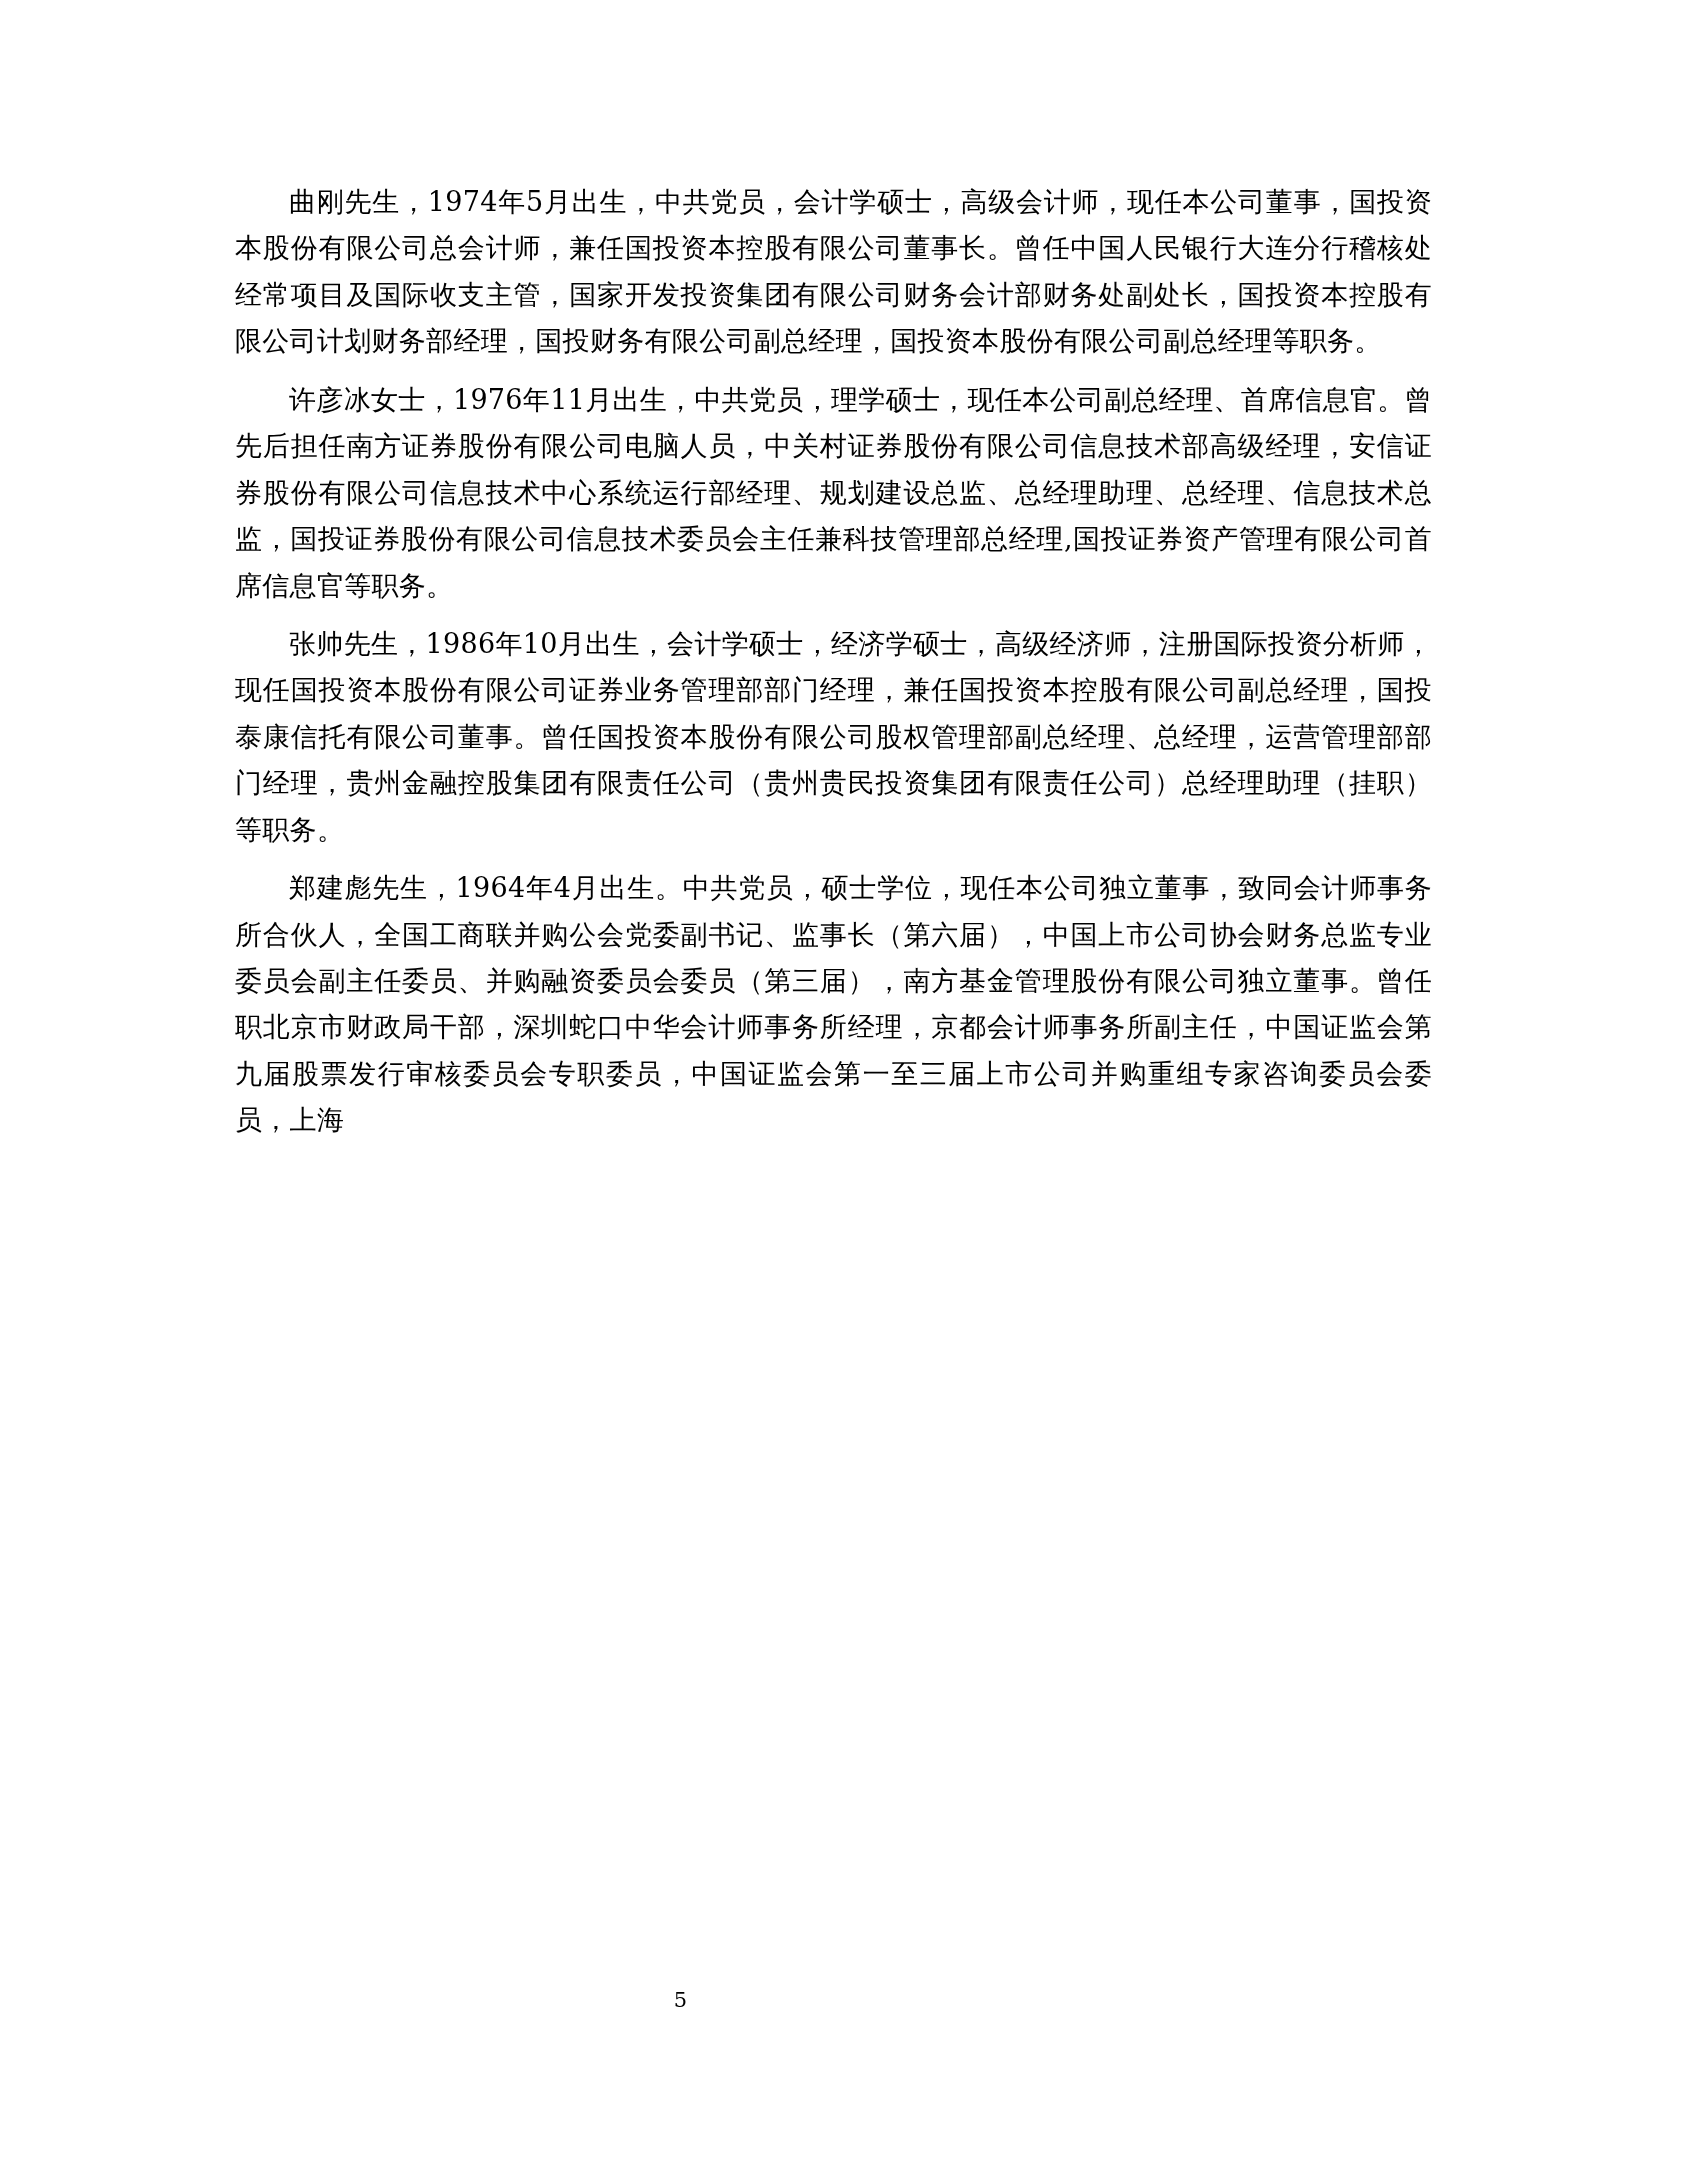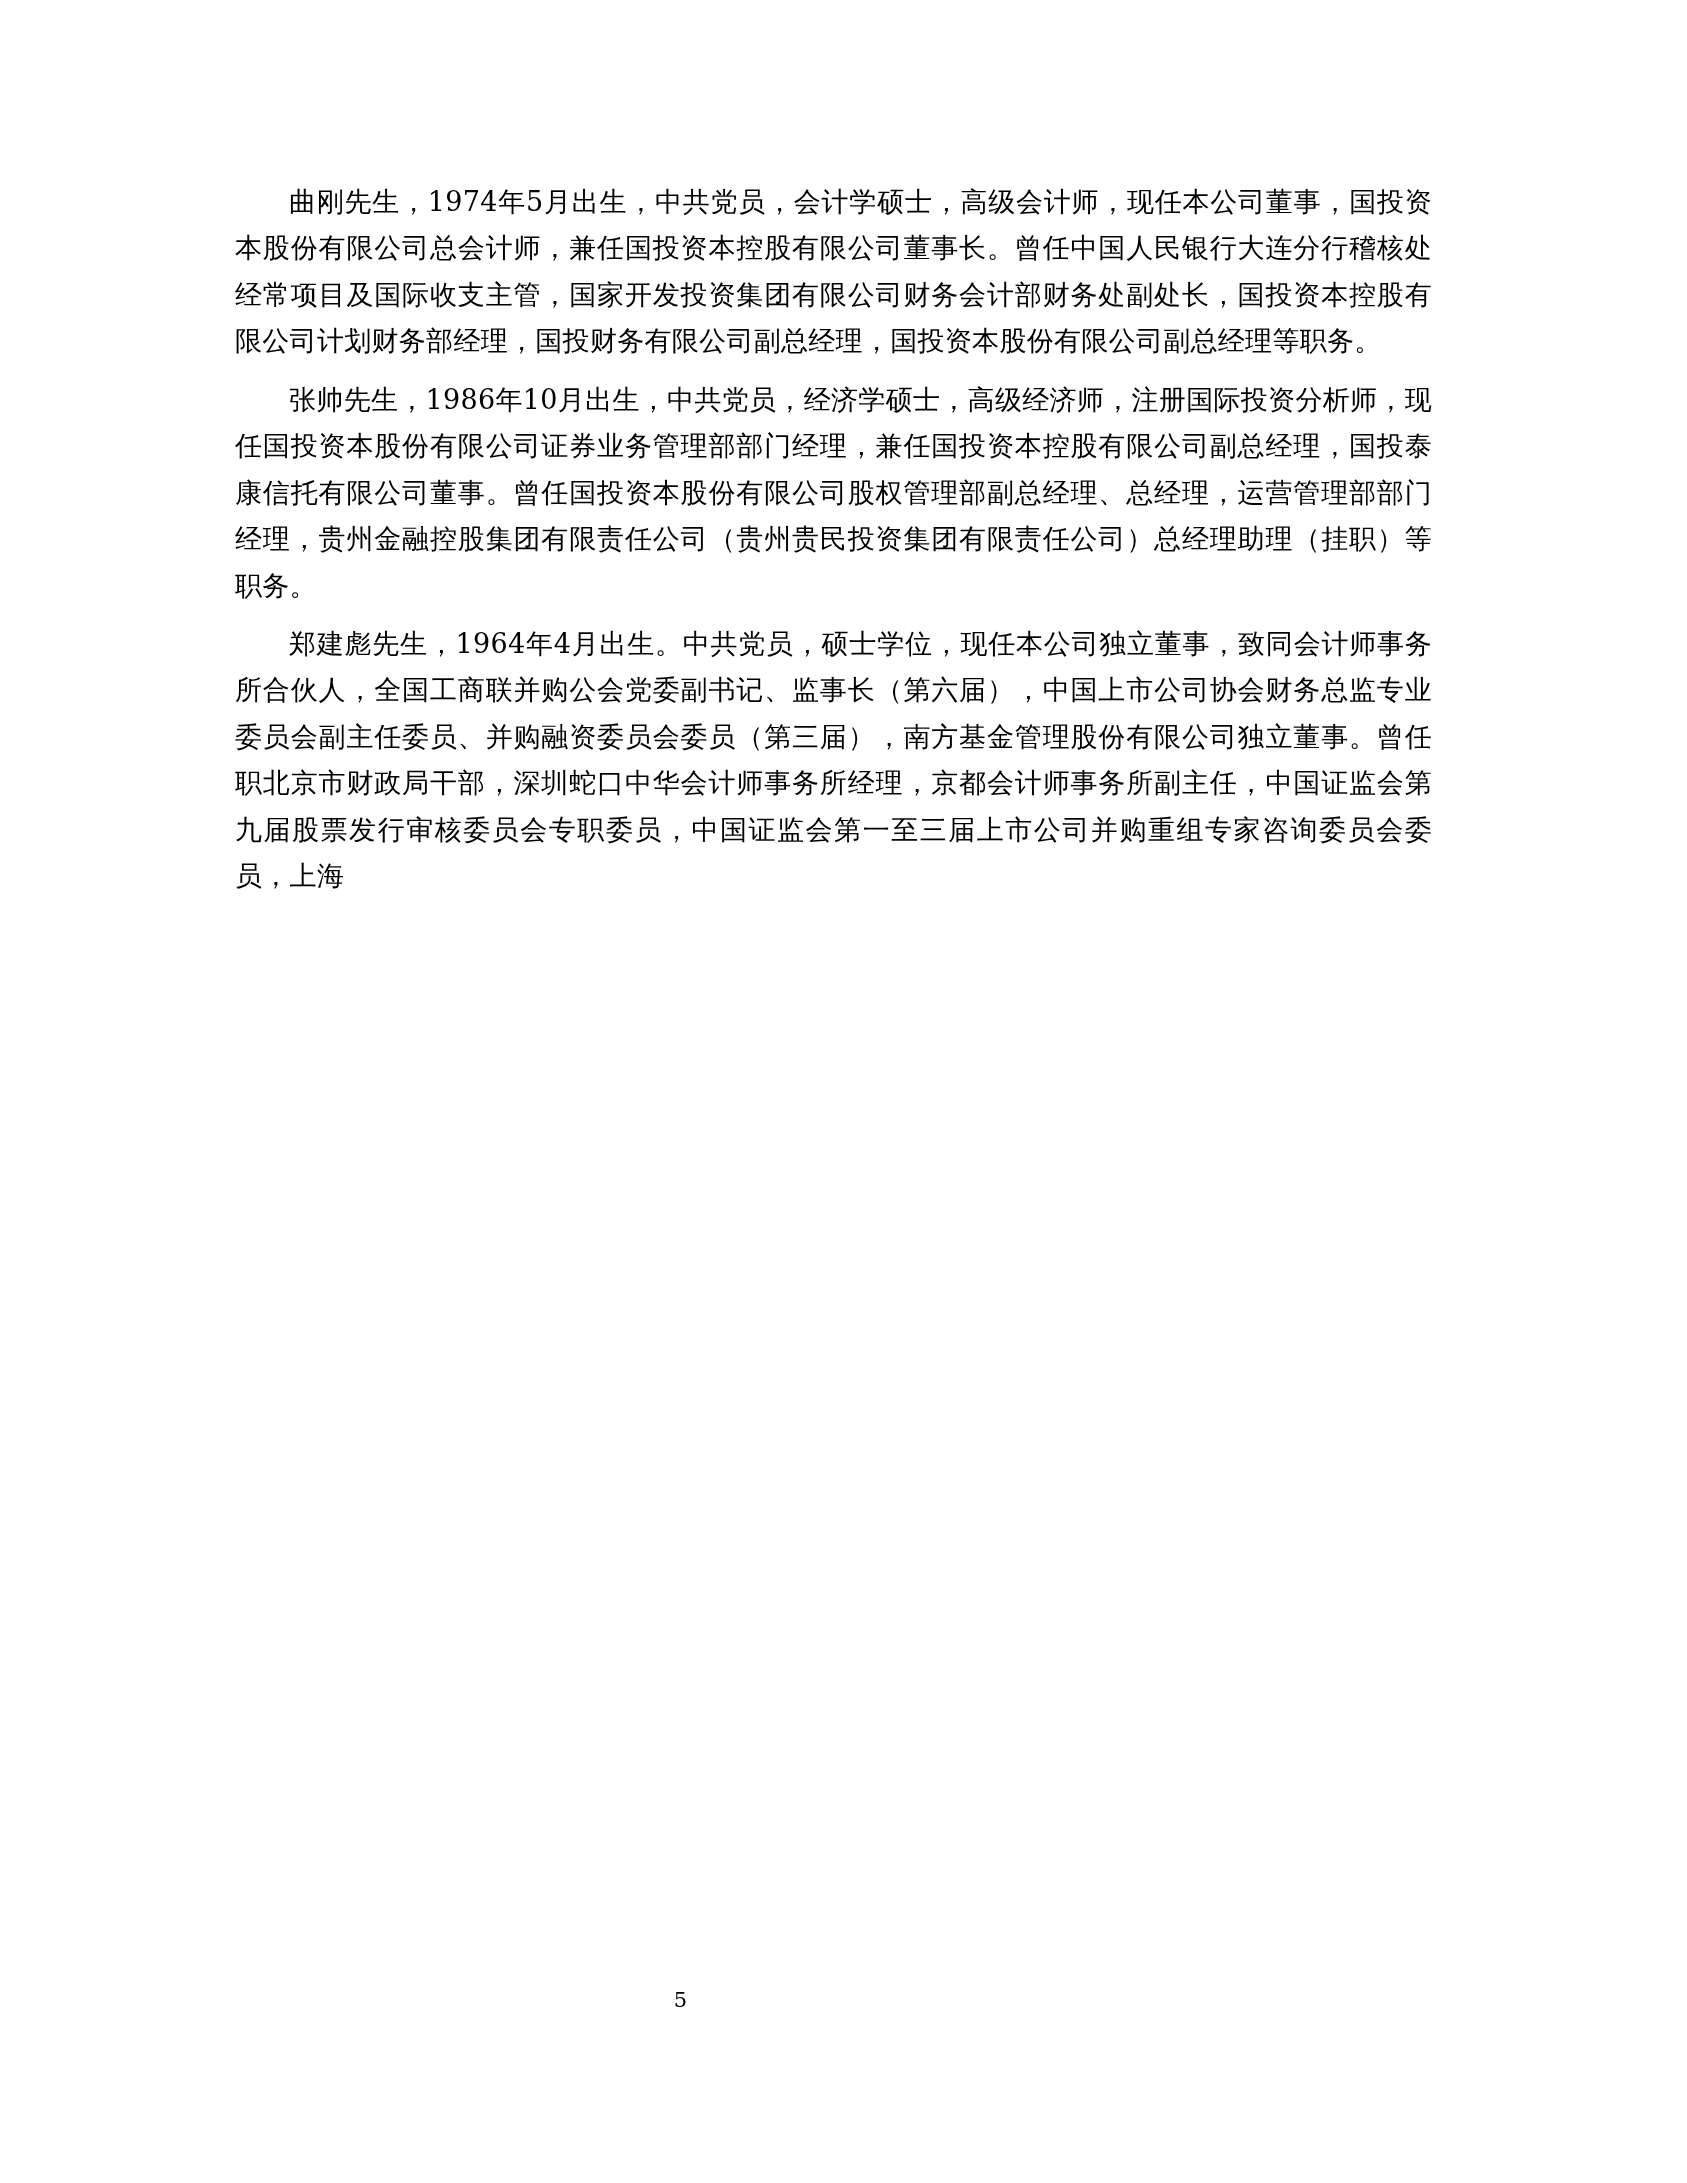--- a/index.html
+++ b/index.html
@@ -42,18 +42,19 @@
     font-family: "DejaVu Serif", "Liberation Serif", serif;
     color: #000000;
   }
 </style>
 </head>
 <body>
 
 <div class="page">
   <div class="content">
     <p class="para">曲刚先生，1974年5月出生，中共党员，会计学硕士，高级会计师，现任本公司董事，国投资本股份有限公司总会计师，兼任国投资本控股有限公司董事长。曾任中国人民银行大连分行稽核处经常项目及国际收支主管，国家开发投资集团有限公司财务会计部财务处副处长，国投资本控股有限公司计划财务部经理，国投财务有限公司副总经理，国投资本股份有限公司副总经理等职务。</p>
-    <p class="para">张帅先生，1986年10月出生，中共党员，经济学硕士，高级经济师，注册国际投资分析师，现任国投资本股份有限公司证券业务管理部部门经理，兼任国投资本控股有限公司副总经理，国投泰康信托有限公司董事。曾任国投资本股份有限公司股权管理部副总经理、总经理，运营管理部部门经理，贵州金融控股集团有限责任公司（贵州贵民投资集团有限责任公司）总经理助理（挂职）等职务。</p>
+    <p class="para">许彦冰女士，1976年11月出生，中共党员，理学硕士，现任本公司副总经理、首席信息官。曾先后担任南方证券股份有限公司电脑人员，中关村证券股份有限公司信息技术部高级经理，安信证券股份有限公司信息技术中心系统运行部经理、规划建设总监、总经理助理、总经理、信息技术总监，国投证券股份有限公司信息技术委员会主任兼科技管理部总经理,国投证券资产管理有限公司首席信息官等职务。</p>
+    <p class="para">张帅先生，1986年10月出生，会计学硕士，经济学硕士，高级经济师，注册国际投资分析师，现任国投资本股份有限公司证券业务管理部部门经理，兼任国投资本控股有限公司副总经理，国投泰康信托有限公司董事。曾任国投资本股份有限公司股权管理部副总经理、总经理，运营管理部部门经理，贵州金融控股集团有限责任公司（贵州贵民投资集团有限责任公司）总经理助理（挂职）等职务。</p>
     <p class="para">郑建彪先生，1964年4月出生。中共党员，硕士学位，现任本公司独立董事，致同会计师事务所合伙人，全国工商联并购公会党委副书记、监事长（第六届），中国上市公司协会财务总监专业委员会副主任委员、并购融资委员会委员（第三届），南方基金管理股份有限公司独立董事。曾任职北京市财政局干部，深圳蛇口中华会计师事务所经理，京都会计师事务所副主任，中国证监会第九届股票发行审核委员会专职委员，中国证监会第一至三届上市公司并购重组专家咨询委员会委员，上海</p>
   </div>
   <div class="page-number">5</div>
 </div>
 
 
 </body></html>

